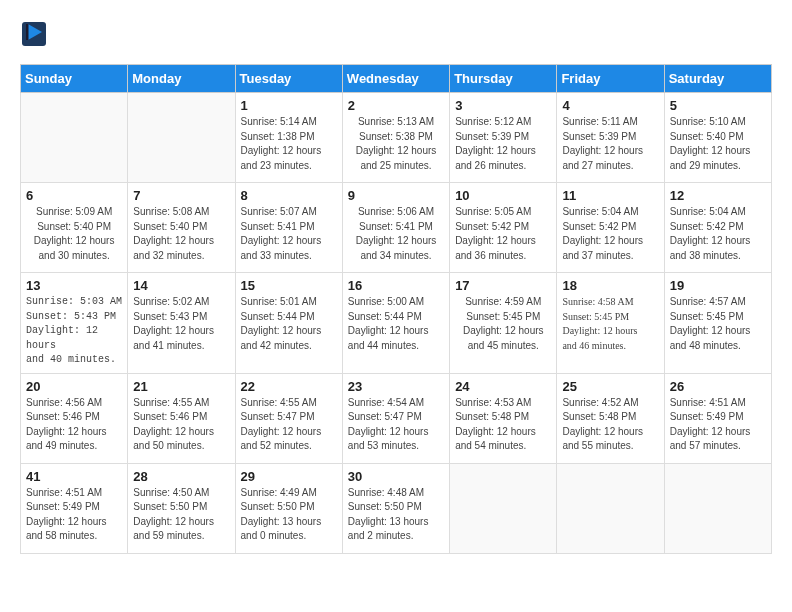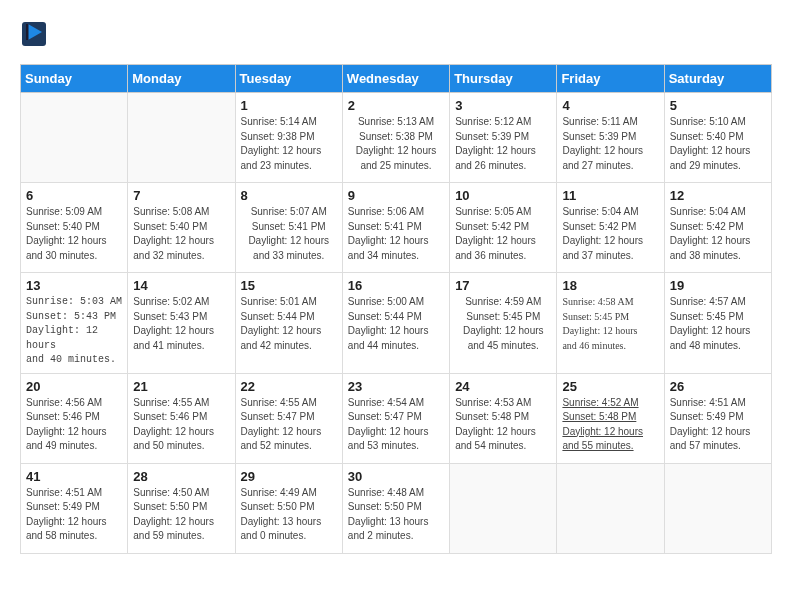--- a/index.html
+++ b/index.html
@@ -128,21 +128,21 @@
         <th>Saturday</th>
       </tr>
   </thead>
   <tbody id="calendar-body">
   <tr>
         <td class="empty"></td>
         <td class="empty"></td>
         <td>
           <span class="day-number">1</span>
           <div class="day-info" style="white-space: pre-line;">Sunrise: 5:14 AM
-Sunset: 9:38 PM
+Sunset: 1:38 PM
 Daylight: 12 hours
 and 23 minutes.</div>
         </td>
         <td>
           <span class="day-number">2</span>
           <div class="day-info" style="white-space: pre-line; text-align: center;">Sunrise: 5:13 AM
 Sunset: 5:38 PM
 Daylight: 12 hours
 and 25 minutes.</div>
         </td>
@@ -164,42 +164,42 @@
           <span class="day-number">5</span>
           <div class="day-info" style="white-space: pre-line;">Sunrise: 5:10 AM
 Sunset: 5:40 PM
 Daylight: 12 hours
 and 29 minutes.</div>
         </td>
       </tr>
       <tr>
         <td>
           <span class="day-number">6</span>
-          <div class="day-info" style="white-space: pre-line;">Sunrise: 5:09 AM
+          <div class="day-info" style="white-space: pre-line; text-align: center;">Sunrise: 5:09 AM
 Sunset: 5:40 PM
 Daylight: 12 hours
 and 30 minutes.</div>
         </td>
         <td>
           <span class="day-number">7</span>
           <div class="day-info" style="white-space: pre-line;">Sunrise: 5:08 AM
 Sunset: 5:40 PM
 Daylight: 12 hours
 and 32 minutes.</div>
         </td>
         <td>
           <span class="day-number">8</span>
-          <div class="day-info" style="white-space: pre-line; text-align: center;">Sunrise: 5:07 AM
+          <div class="day-info" style="white-space: pre-line;">Sunrise: 5:07 AM
 Sunset: 5:41 PM
 Daylight: 12 hours
 and 33 minutes.</div>
         </td>
         <td>
           <span class="day-number">9</span>
-          <div class="day-info" style="white-space: pre-line;">Sunrise: 5:06 AM
+          <div class="day-info" style="white-space: pre-line; text-align: center;">Sunrise: 5:06 AM
 Sunset: 5:41 PM
 Daylight: 12 hours
 and 34 minutes.</div>
         </td>
         <td>
           <span class="day-number">10</span>
           <div class="day-info" style="white-space: pre-line;">Sunrise: 5:05 AM
 Sunset: 5:42 PM
 Daylight: 12 hours
 and 36 minutes.</div>
@@ -301,21 +301,21 @@
         </td>
         <td>
           <span class="day-number">24</span>
           <div class="day-info" style="white-space: pre-line;">Sunrise: 4:53 AM
 Sunset: 5:48 PM
 Daylight: 12 hours
 and 54 minutes.</div>
         </td>
         <td>
           <span class="day-number">25</span>
-          <div class="day-info" style="white-space: pre-line; text-decoration: underline;">Sunrise: 4:52 AM
+          <div class="day-info" style="white-space: pre-line;">Sunrise: 4:52 AM
 Sunset: 5:48 PM
 Daylight: 12 hours
 and 55 minutes.</div>
         </td>
         <td>
           <span class="day-number">26</span>
           <div class="day-info" style="white-space: pre-line;">Sunrise: 4:51 AM
 Sunset: 5:49 PM
 Daylight: 12 hours
 and 57 minutes.</div>

